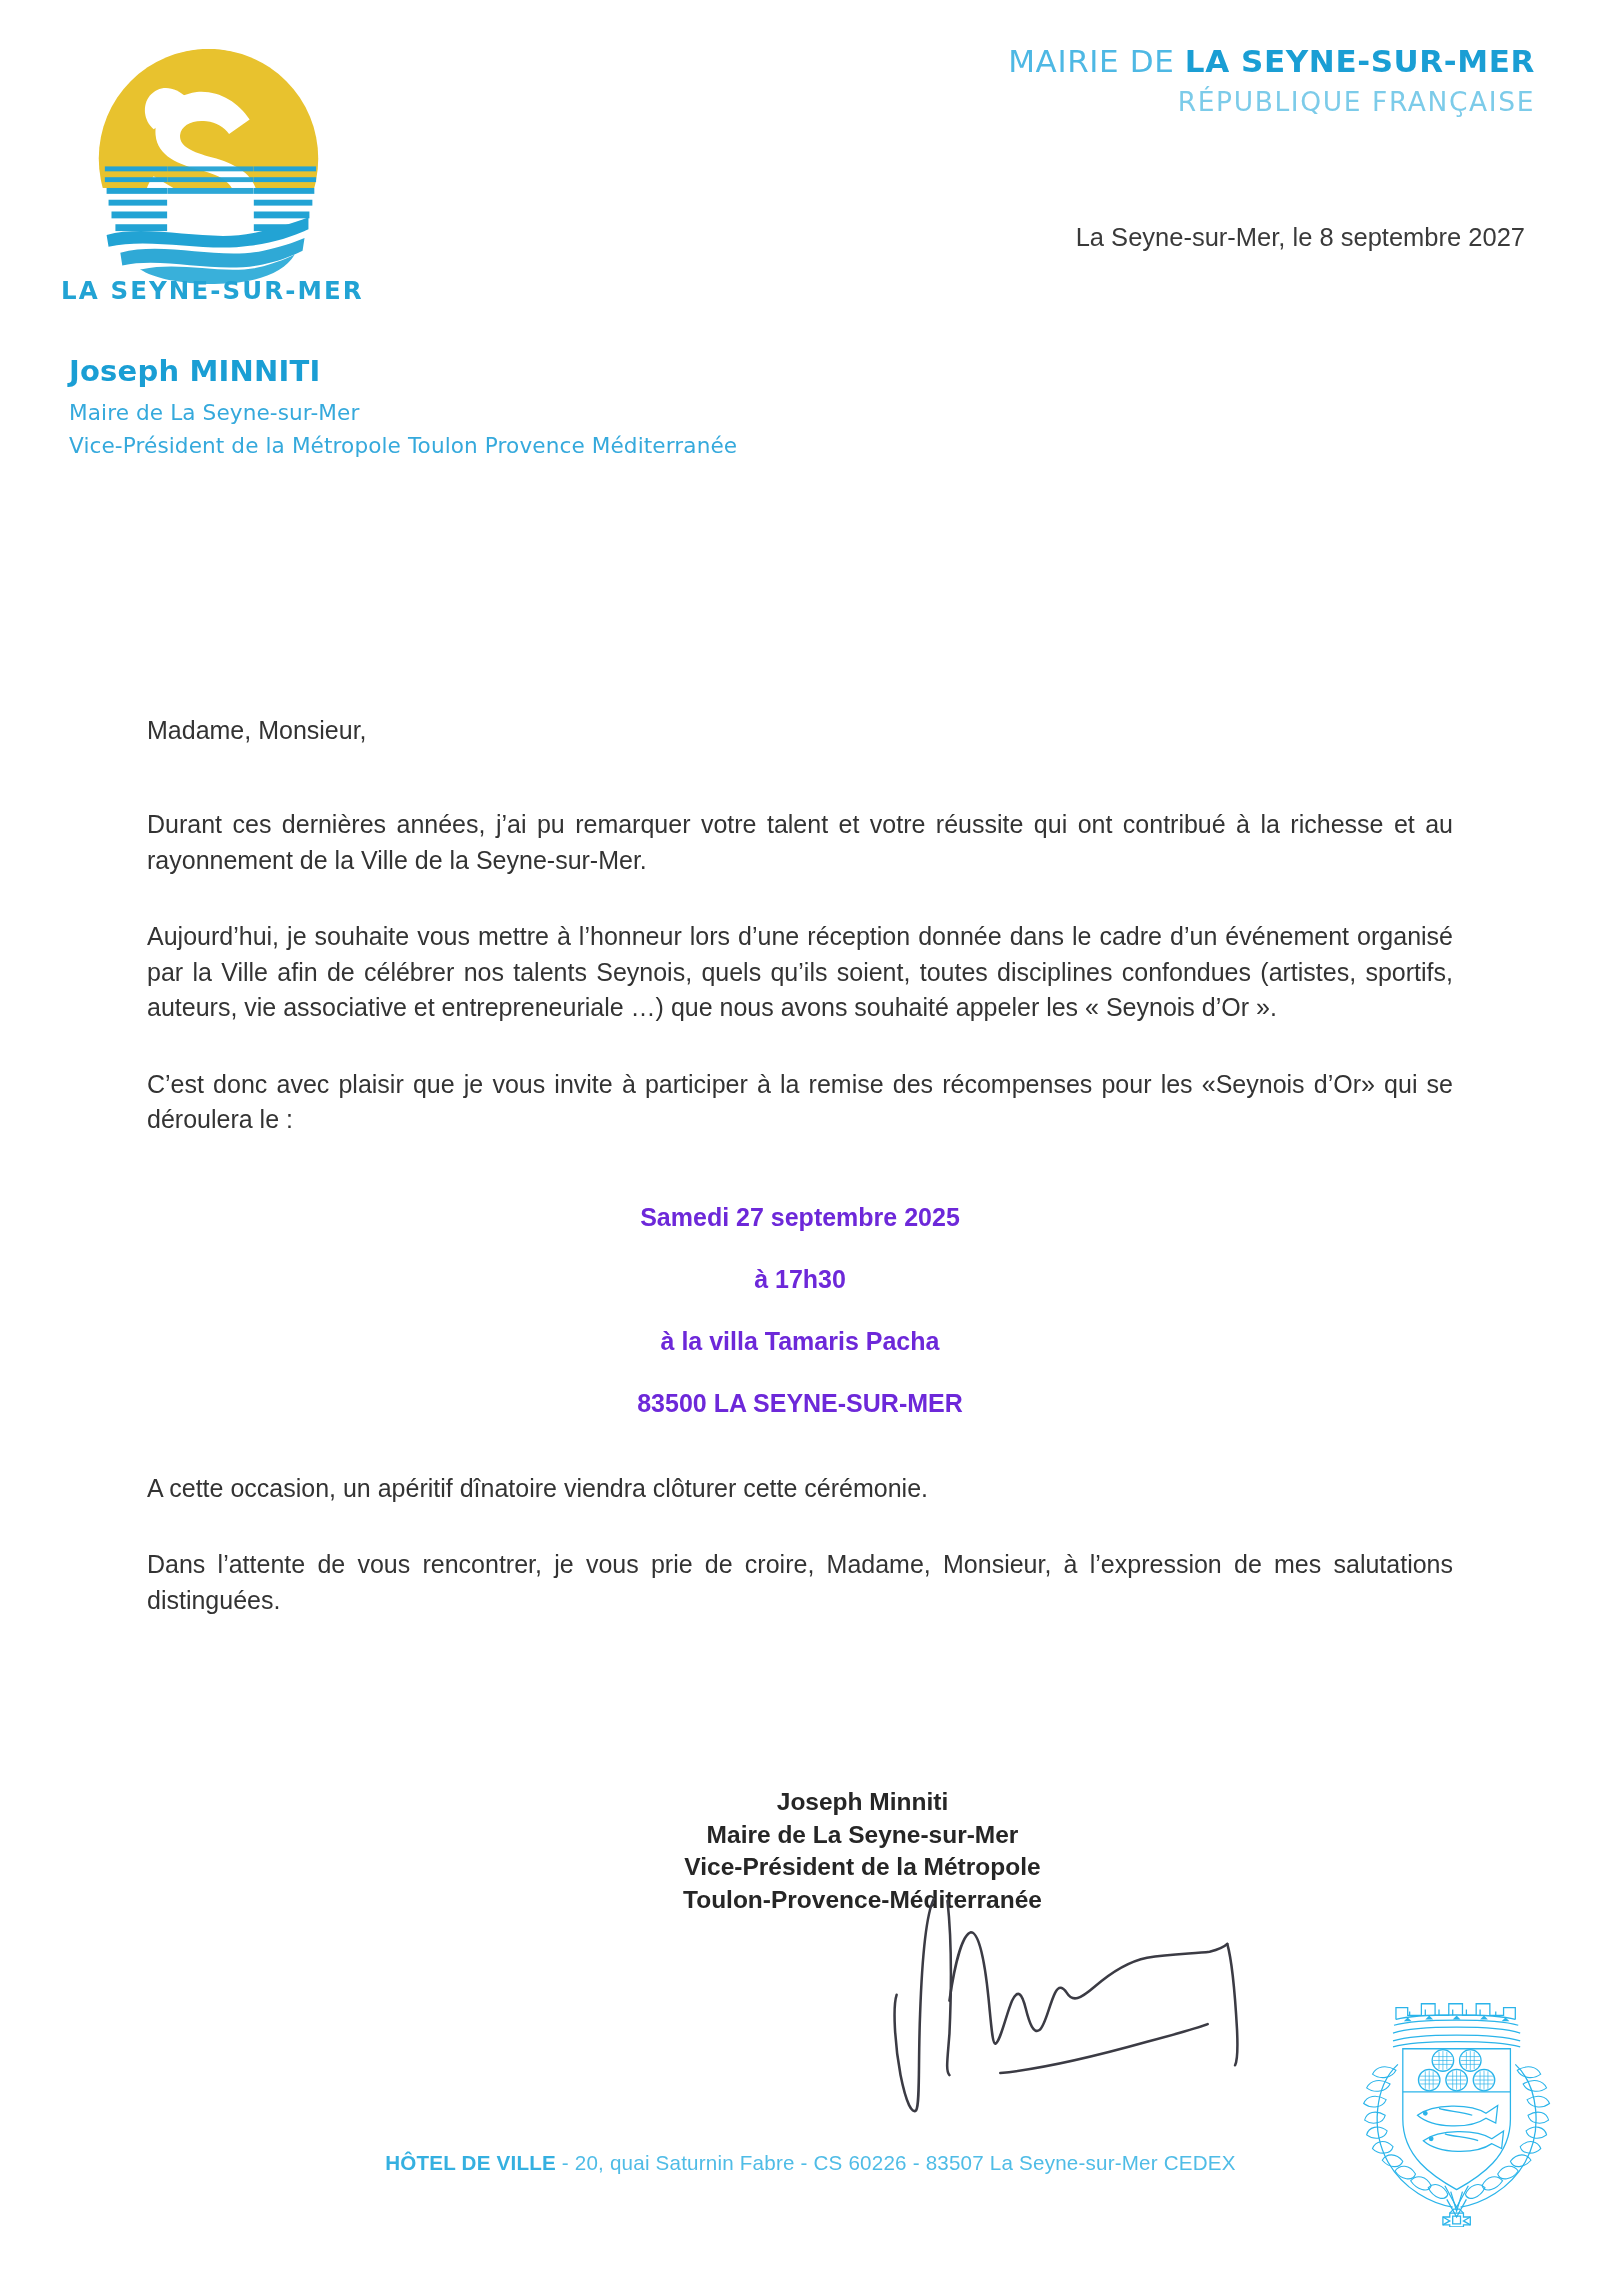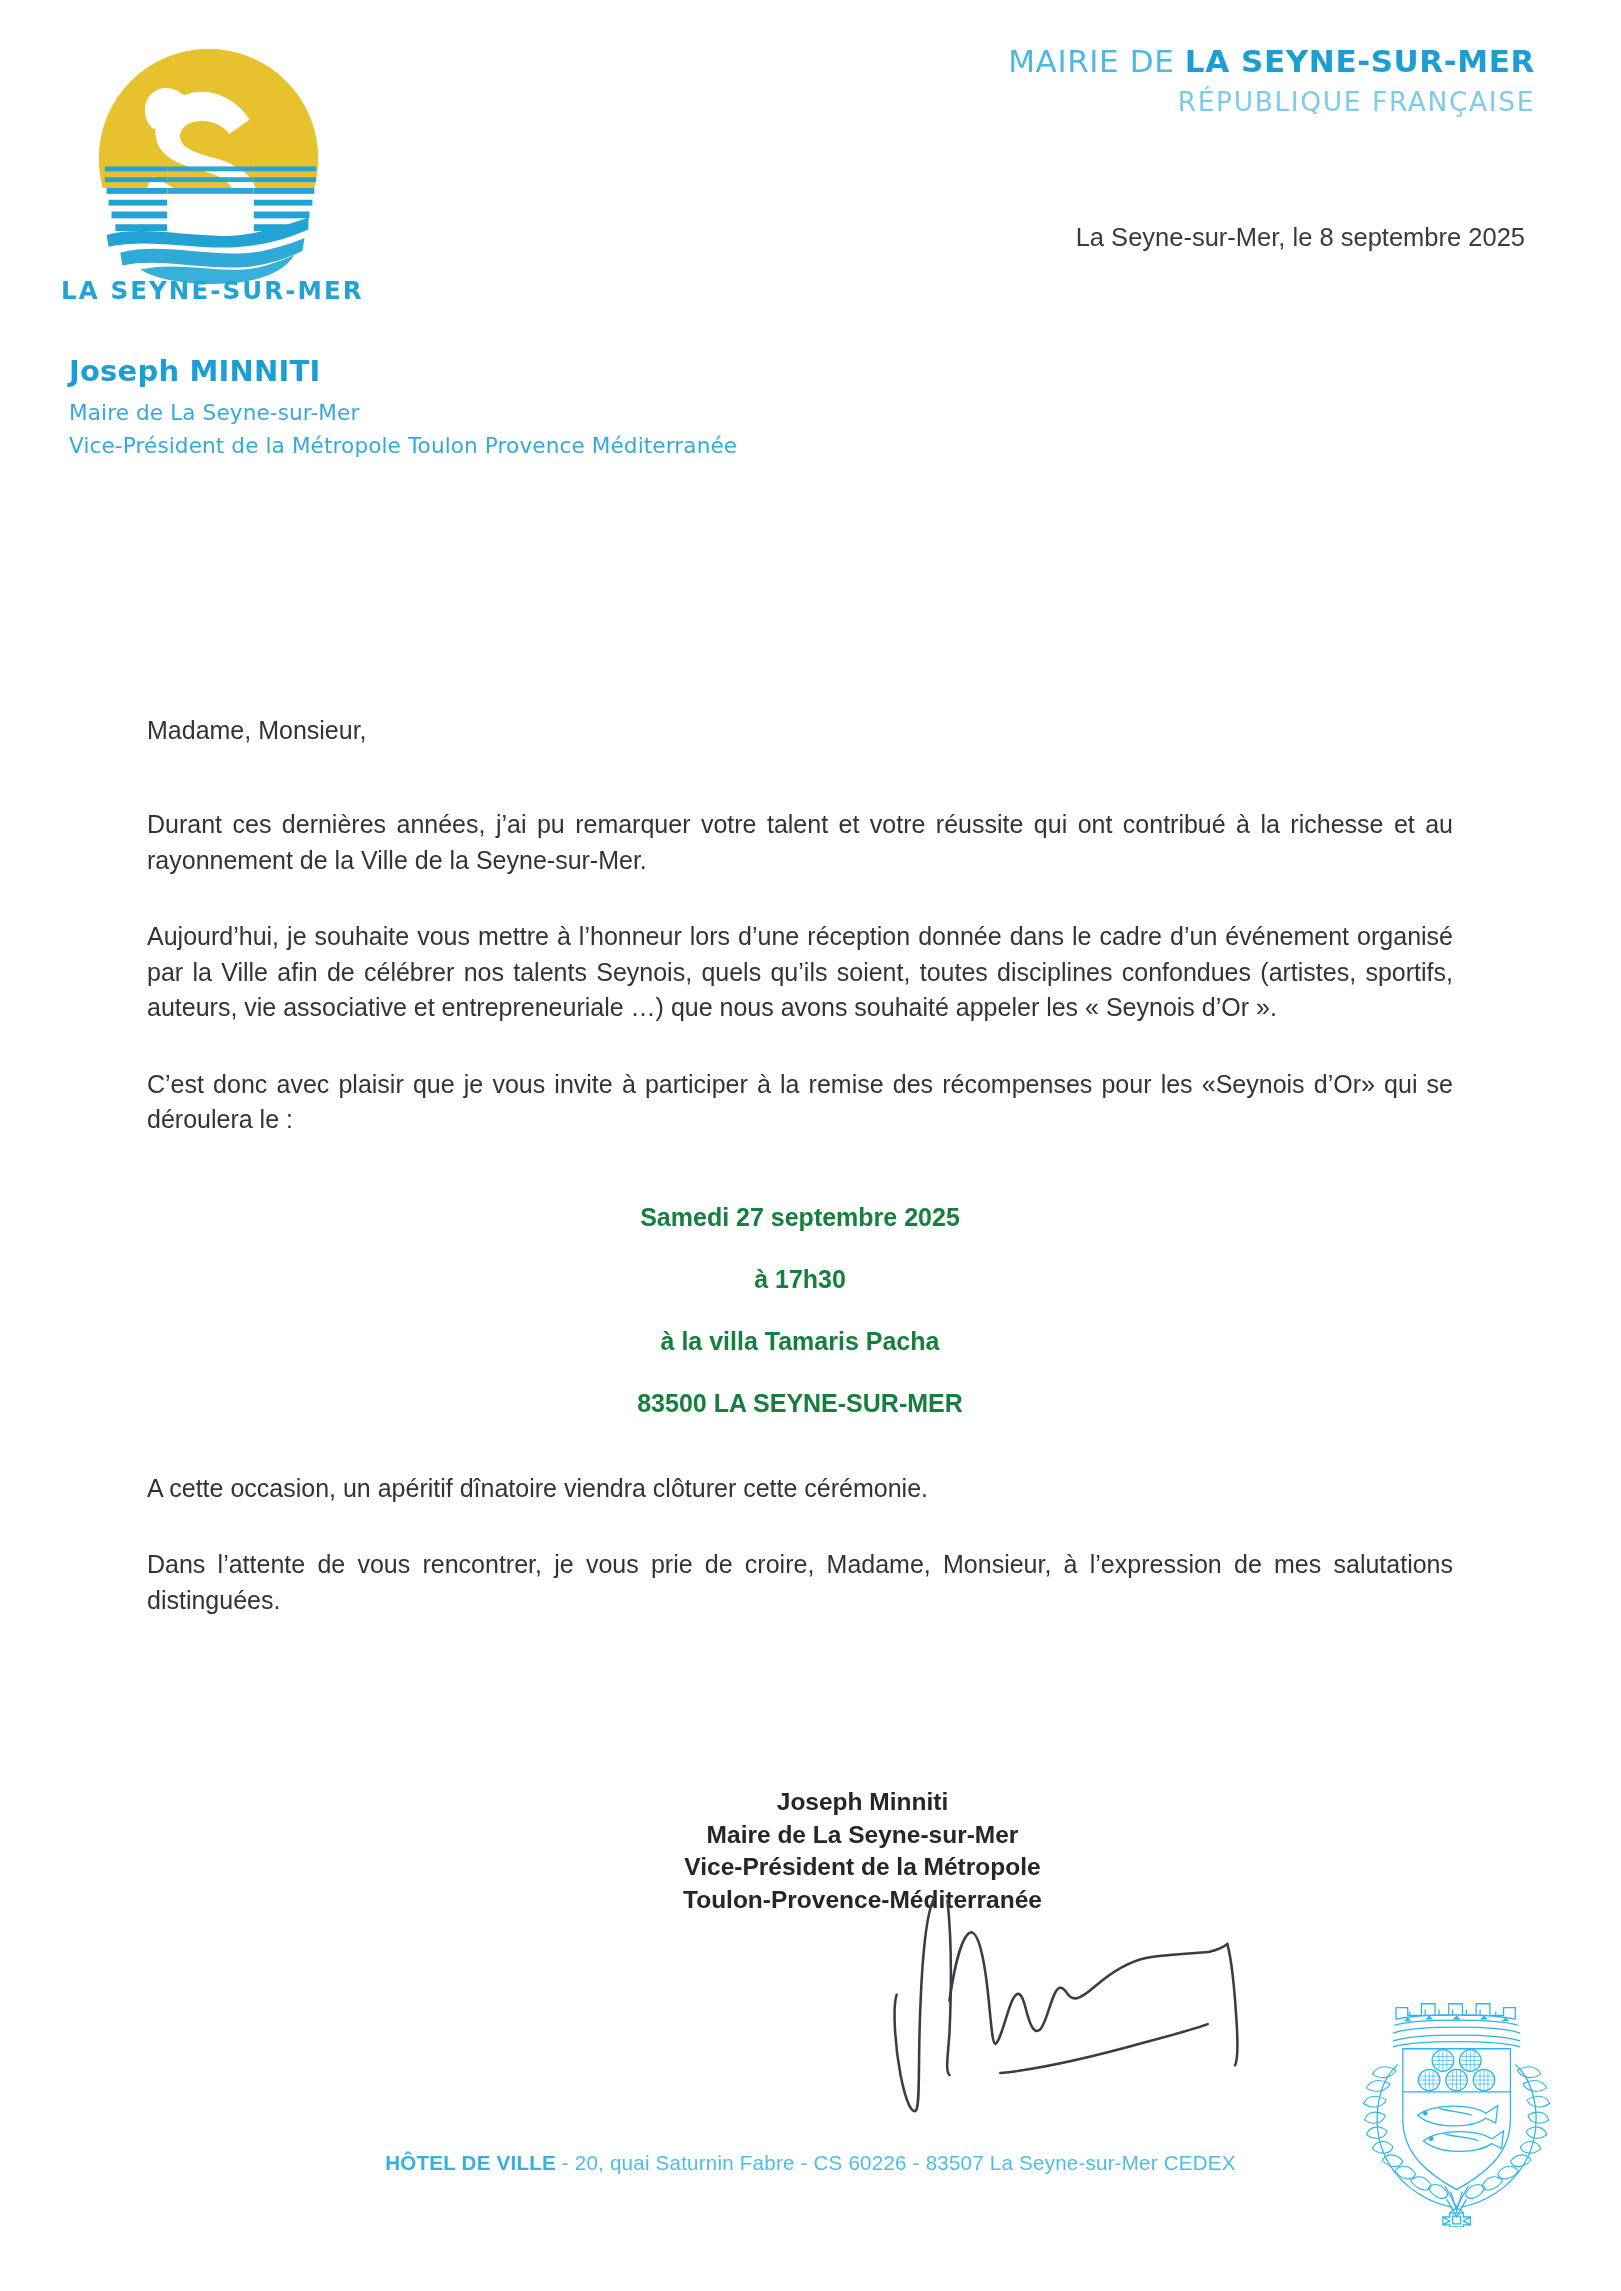--- a/index.html
+++ b/index.html
@@ -135,21 +135,21 @@
   }
   .para:last-child { margin-bottom: 0; }
 
   .event-block {
     margin: 65px 0 53px 0;
     text-align: center;
   }
   .event-line {
     font-weight: bold;
     font-size: 25px;
-    color: #15803d;
+    color: #6d28d9;
     margin-bottom: 33px;
   }
   .event-line:last-child { margin-bottom: 0; }
 
   .closing-1 { margin-top: 17.6px; }
 
   
   .signature-block {
     position: absolute;
     left: 549px;
@@ -284,21 +284,21 @@
                  C206 238 176 248 136 248 C100 248 74 242 60 233 Z" fill="#39b0da"></path>
       </svg>
       <div class="logo-wordmark">LA SEYNE-SUR-MER</div>
     </div>
 
     <div class="masthead">
       <div class="masthead-line1"><span>MAIRIE DE </span><span class="strong">LA SEYNE-SUR-MER</span></div>
       <div class="masthead-line2">RÉPUBLIQUE FRANÇAISE</div>
     </div>
 
-    <div class="date-line">La Seyne-sur-Mer, le 8 septembre 2025</div>
+    <div class="date-line">La Seyne-sur-Mer, le 8 septembre 2027</div>
 
     <div class="sender">
       <div class="sender-name">Joseph MINNITI</div>
       <div class="sender-role">Maire de La Seyne-sur-Mer</div>
       <div class="sender-role2">Vice-Président de la Métropole Toulon Provence Méditerranée</div>
     </div>
   </div>
 
   <div class="letter">
     <div class="salutation">Madame, Monsieur,</div>

